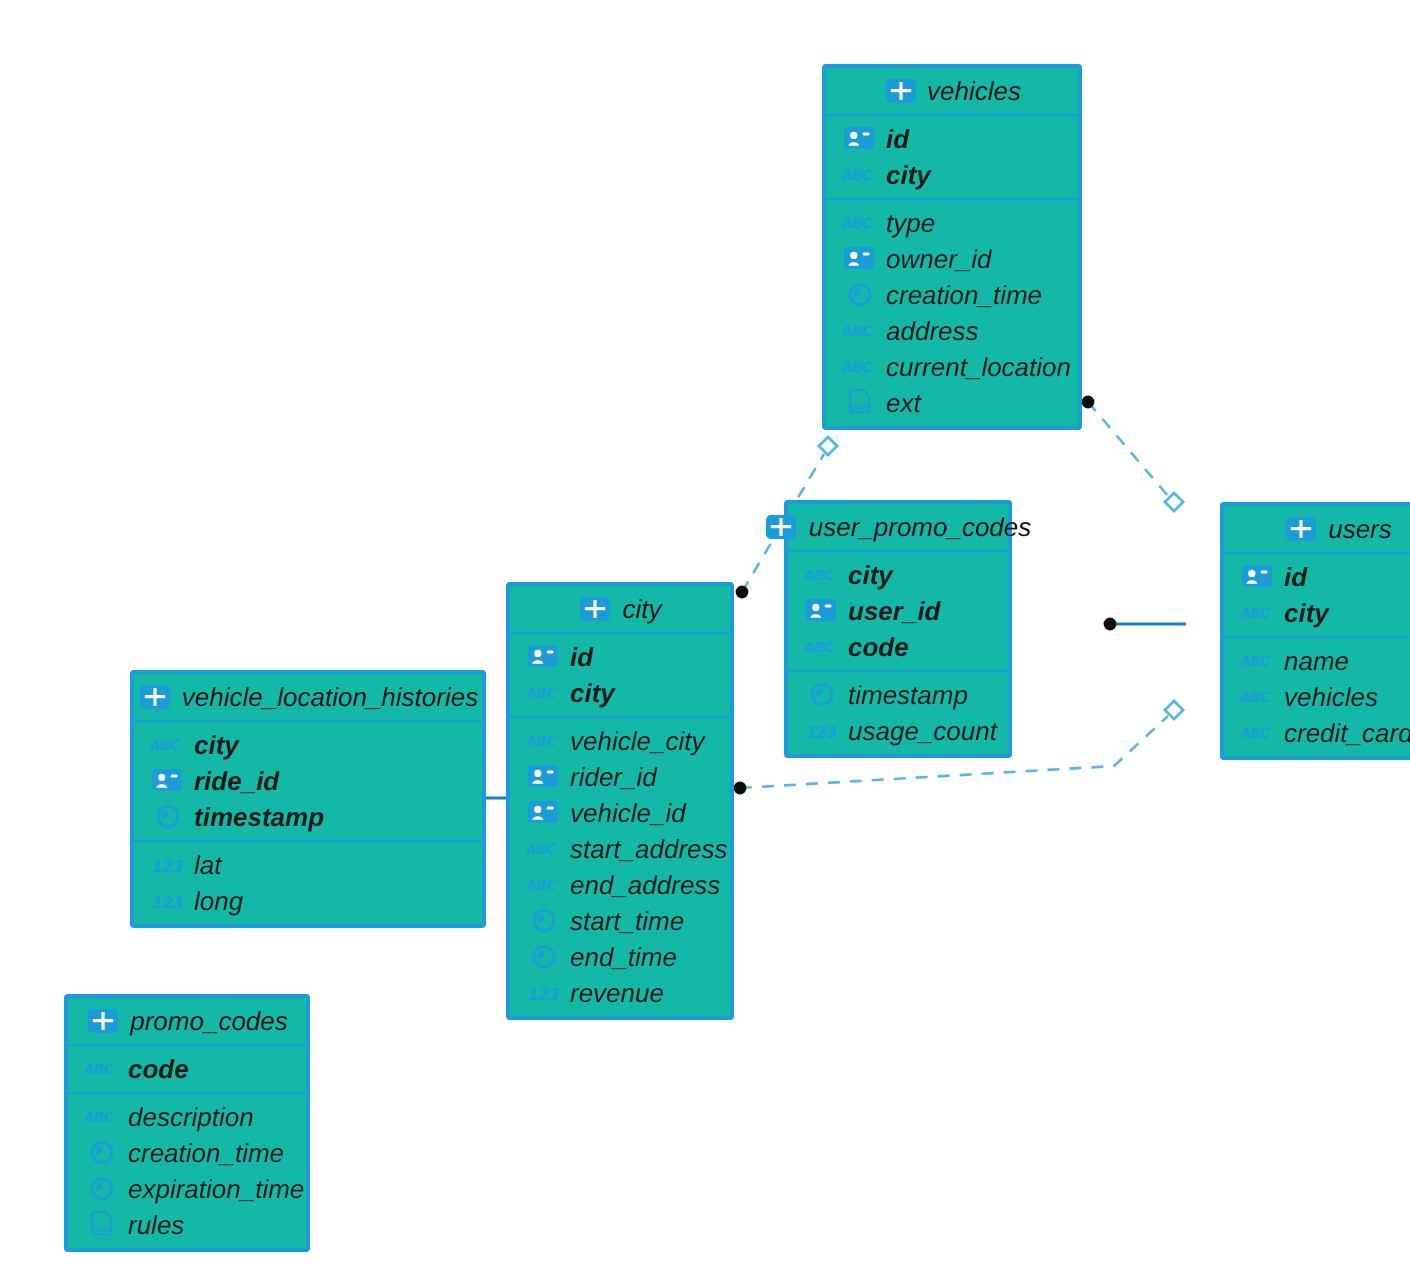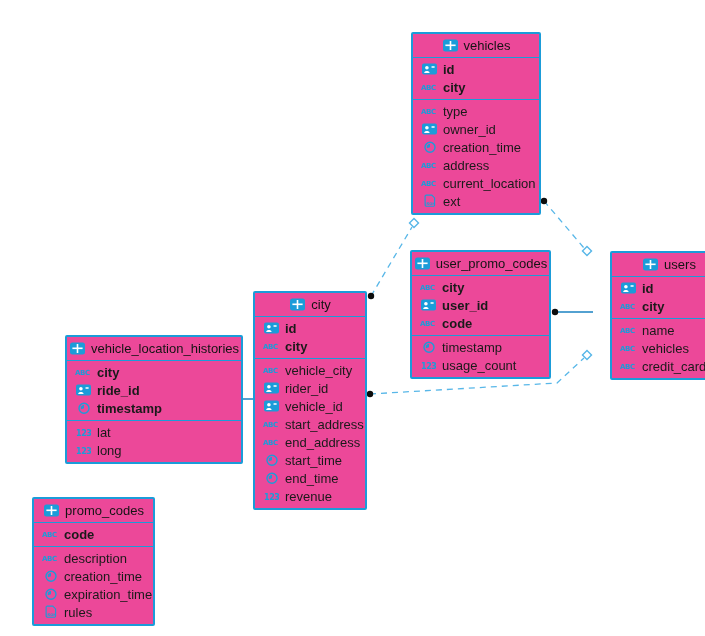--- a/index.html
+++ b/index.html
@@ -1,21 +1,21 @@
 <!DOCTYPE html>
 <html style="--accent: #1b9cd9;"><head>
 <meta charset="utf-8">
 <style>
   html,body{margin:0;padding:0;background:#fff;}
   body{width:705px;height:636px;font-family:"Liberation Sans",sans-serif;}
   #canvas{position:relative;width:705px;height:636px;background:#fff;overflow:hidden;}
   #wires{position:absolute;left:0;top:0;width:705px;height:636px;}
   .tbl{
-    position:absolute;background:#ec4899;border:2px solid var(--accent,#1b9cd9);
-    border-radius:2px;box-sizing:border-box;
+    position:absolute;background:#14b8a6;border:2px solid var(--accent,#1b9cd9);
+    border-radius:2px;box-sizing:border-box;font-style:italic;
   }
   .tbl-header{
     display:flex;align-items:center;justify-content:center;gap:5px;
     height:22.5px;border-bottom:1.5px solid var(--accent,#1b9cd9);
     font-size:13px;color:#141414;white-space:nowrap;
   }
   .sec{padding:2.5px 0;}
   .sec.keys{border-bottom:1.5px solid var(--accent,#1b9cd9);}
   .row{
     display:flex;align-items:center;gap:5px;height:18px;padding:0 8px;
@@ -126,21 +126,21 @@
           <span class="ic">
             <svg width="14" height="14" viewBox="0 0 14 14">
               <path d="M3.2 1.1 h5.6 l2.8 2.8 v7.2 a1.1 1.1 0 0 1 -1.1 1.1 h-7.3 a1.1 1.1 0 0 1 -1.1 -1.1 v-8.9 a1.1 1.1 0 0 1 1.1 -1.1 z" fill="none" stroke="#1b9cd9" stroke-width="1.1"></path>
               <text x="2.3" y="10.8" font-size="3.6" font-weight="bold" font-family="DejaVu Sans, sans-serif" fill="#1b9cd9">JSON</text>
             </svg>
           </span>
           <span>ext</span>
         </div>
       </div>
     </div>
-    <div class="tbl" style="left: 410px; top: 250px; width: 141px;">
+    <div class="tbl" style="left: 392px; top: 250px; width: 114px;">
       <div class="tbl-header">
         <span class="ic">
           <svg width="15" height="13" viewBox="0 0 15 13">
             <rect x="0" y="0.5" width="15" height="12" rx="2.5" fill="#1b9cd9"></rect>
             <rect x="2.4" y="5.5" width="10.2" height="1.6" fill="#fff"></rect>
             <rect x="6.7" y="2" width="1.6" height="9" fill="#fff"></rect>
           </svg>
         </span>
         <span>user_promo_codes</span>
       </div>

